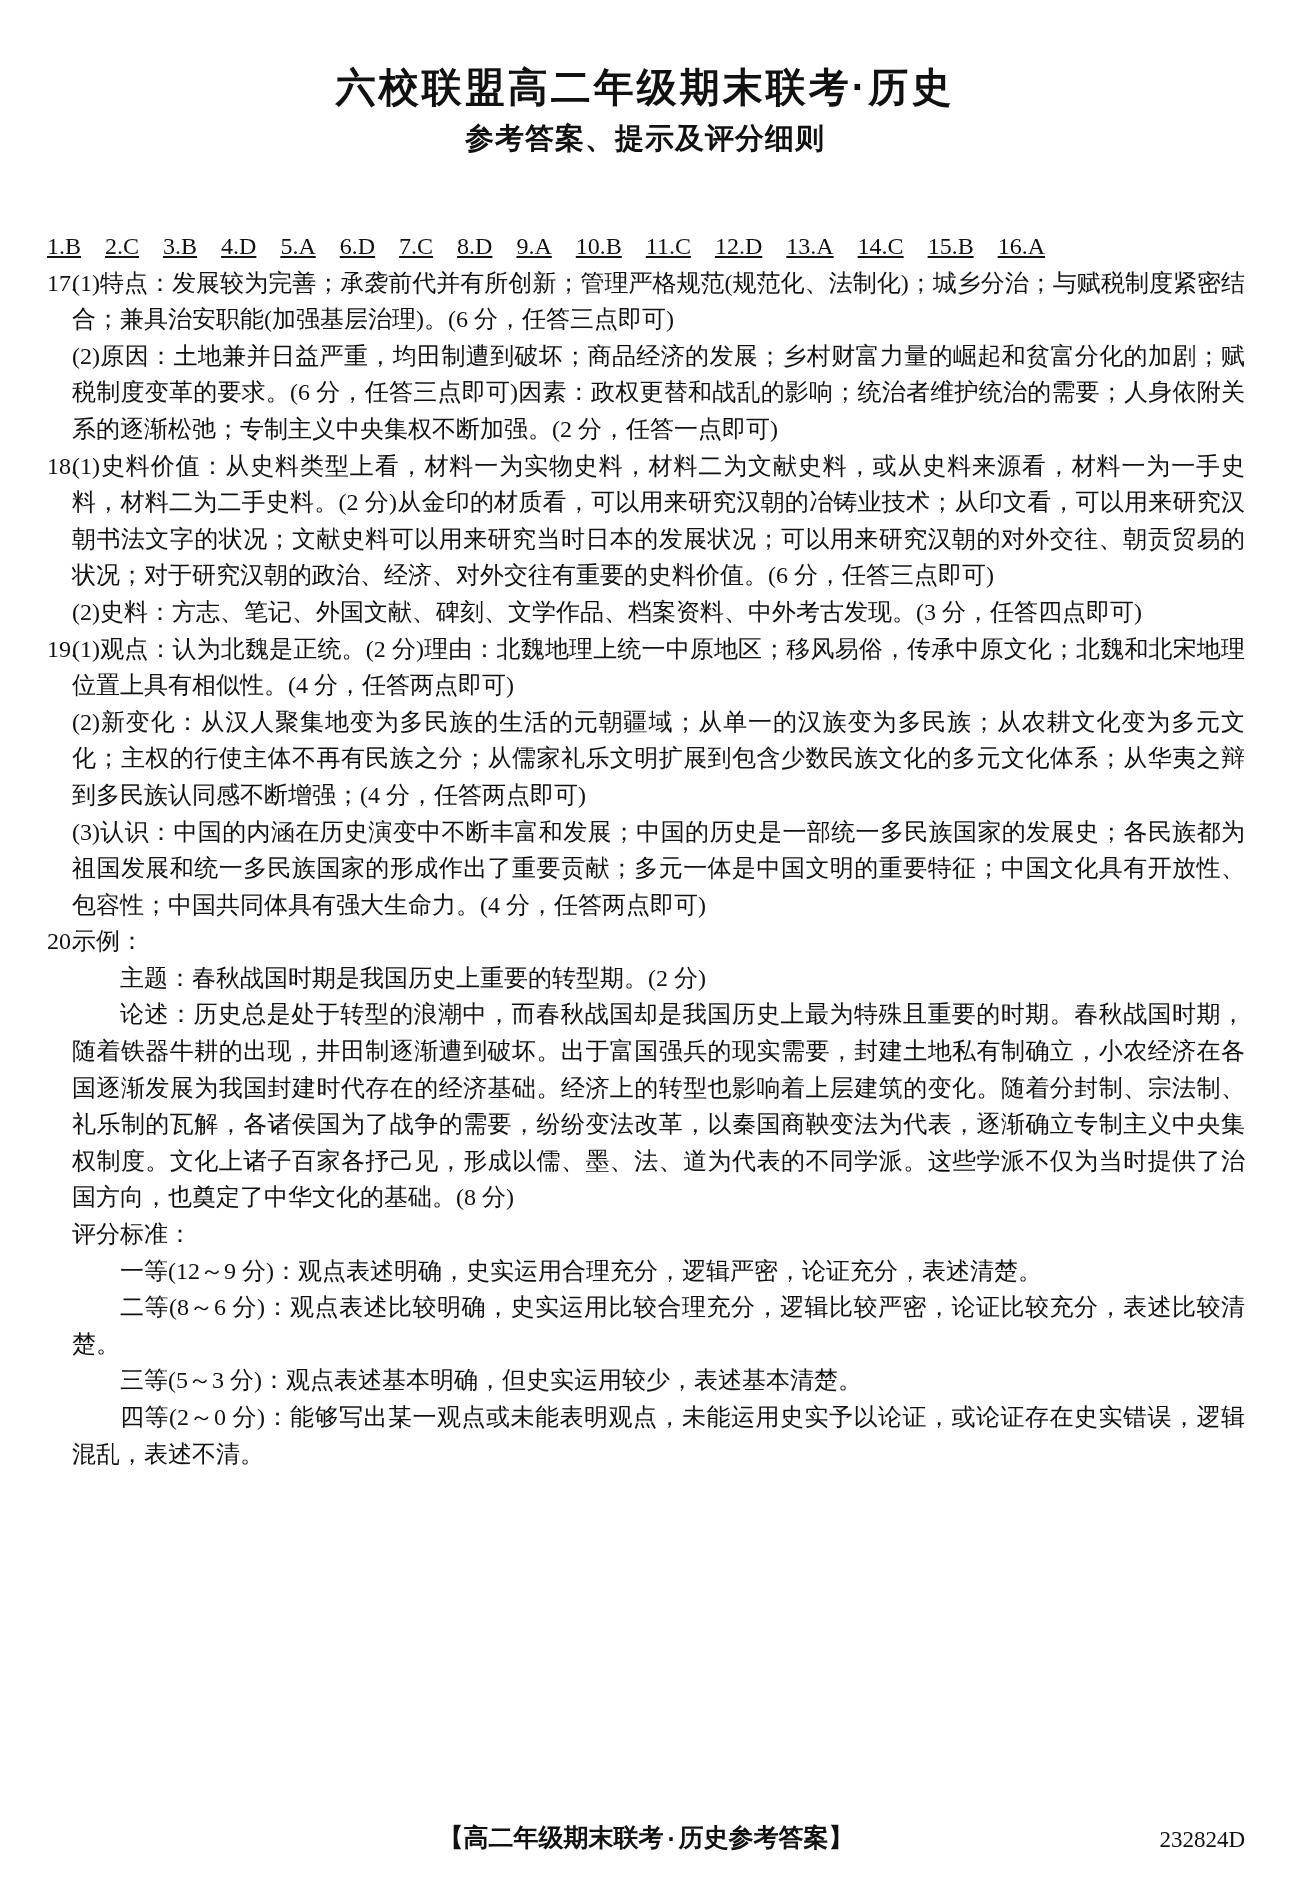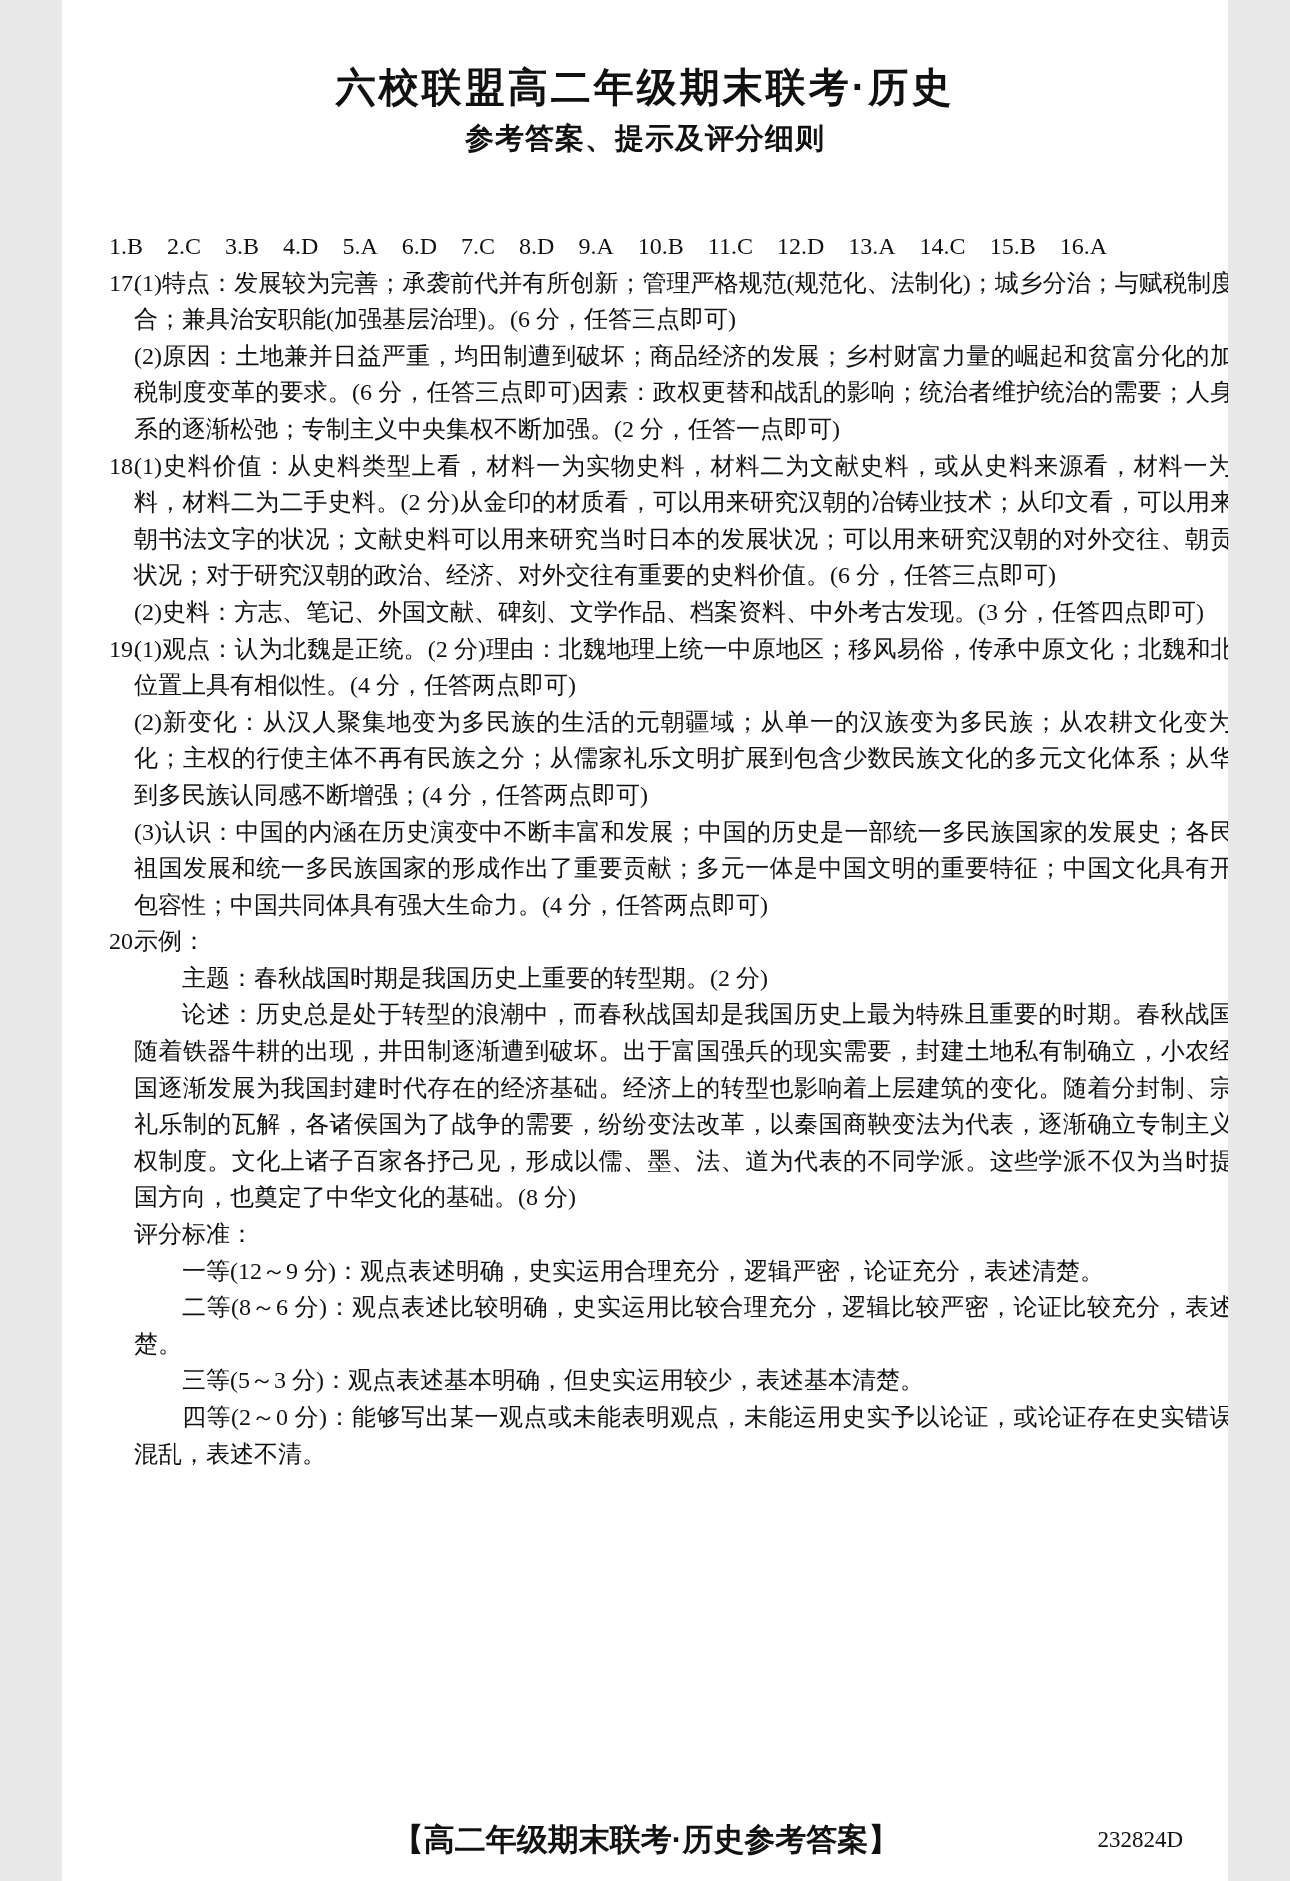--- a/index.html
+++ b/index.html
@@ -1,18 +1,18 @@
 <!DOCTYPE html>
 <html><head>
 <meta charset="utf-8">
 <style>
   html,body { margin:0; padding:0; background:#e8e8e8; }
   .page {
     position:relative;
-    width:1166px; height:1881px;
+    width:1290px; height:1881px;
     background:#ffffff;
     color:#111111;
     font-family:"Liberation Serif","DejaVu Serif",serif;
     overflow:hidden;
     margin:0 auto;
   }
   .header { position:absolute; top:0; left:0; right:0; text-align:center; }
   .title {
     margin:64px 0 0 0;
     font-family:"Liberation Sans","DejaVu Sans",sans-serif;
@@ -30,36 +30,36 @@
     letter-spacing:1px;
   }
   .doc {
     position:absolute;
     left:47px; top:228px;
     width:1198px;
     font-size:24px;
     line-height:36.6px;
     text-align:justify;
   }
-  .answers { white-space:nowrap; }
+  .answers { white-space:nowrap;text-decoration:underline; }
   .ans { margin-right:24px; }
   .para { margin:0; padding-left:25px; text-align:justify; }
   .para.first { text-indent:-25px; }
   .para.ind { text-indent:2em; }
   .qnum { display:inline-block; width:25px; text-indent:0; white-space:nowrap; }
   .footer {
     position:absolute;
     left:47px; right:45px; top:1820px;
     height:40px;
     text-align:center;
   }
   .footer-label {
-    font-family:Liberation Sans, sans-serif;
+    font-family:Liberation Mono, monospace;
     font-weight:700;
-    font-size:31px;
+    font-size:25px;
     line-height:40px;
   }
   .footer-code {
     position:absolute;
     right:0; top:0;
     font-family:"Liberation Serif","DejaVu Serif",serif;
     font-size:23px;
     line-height:40px;
     text-align:center;
   }

